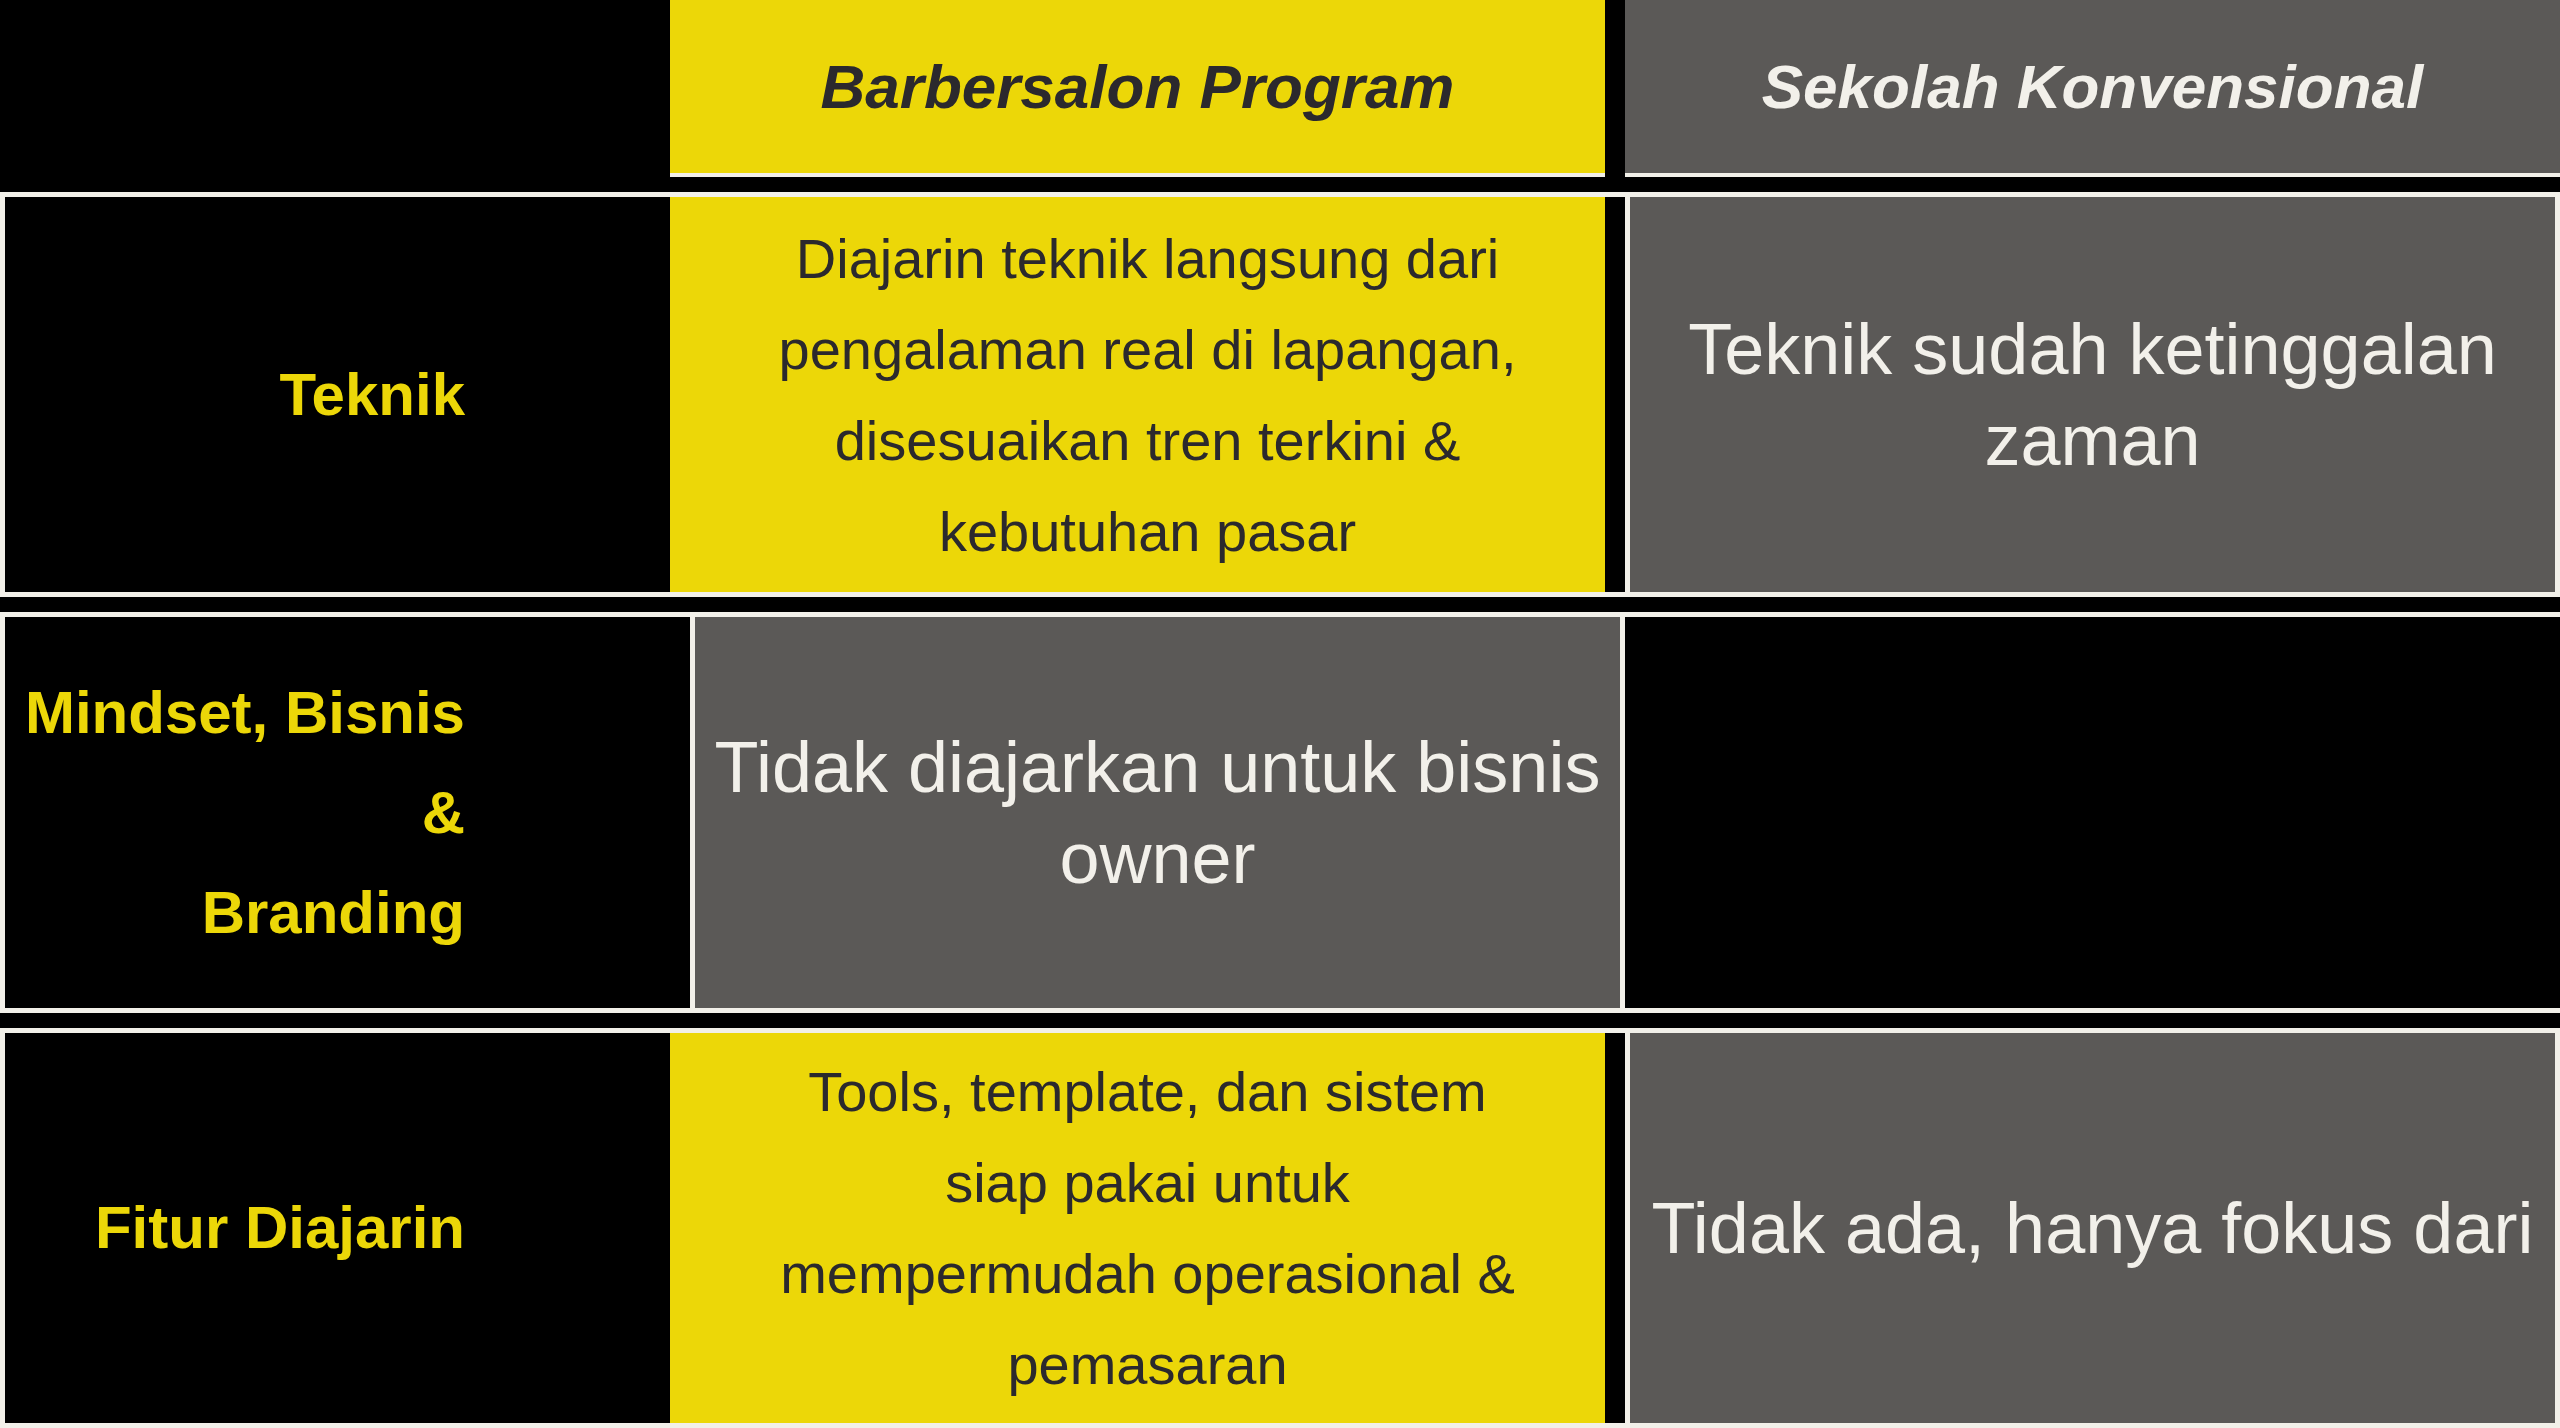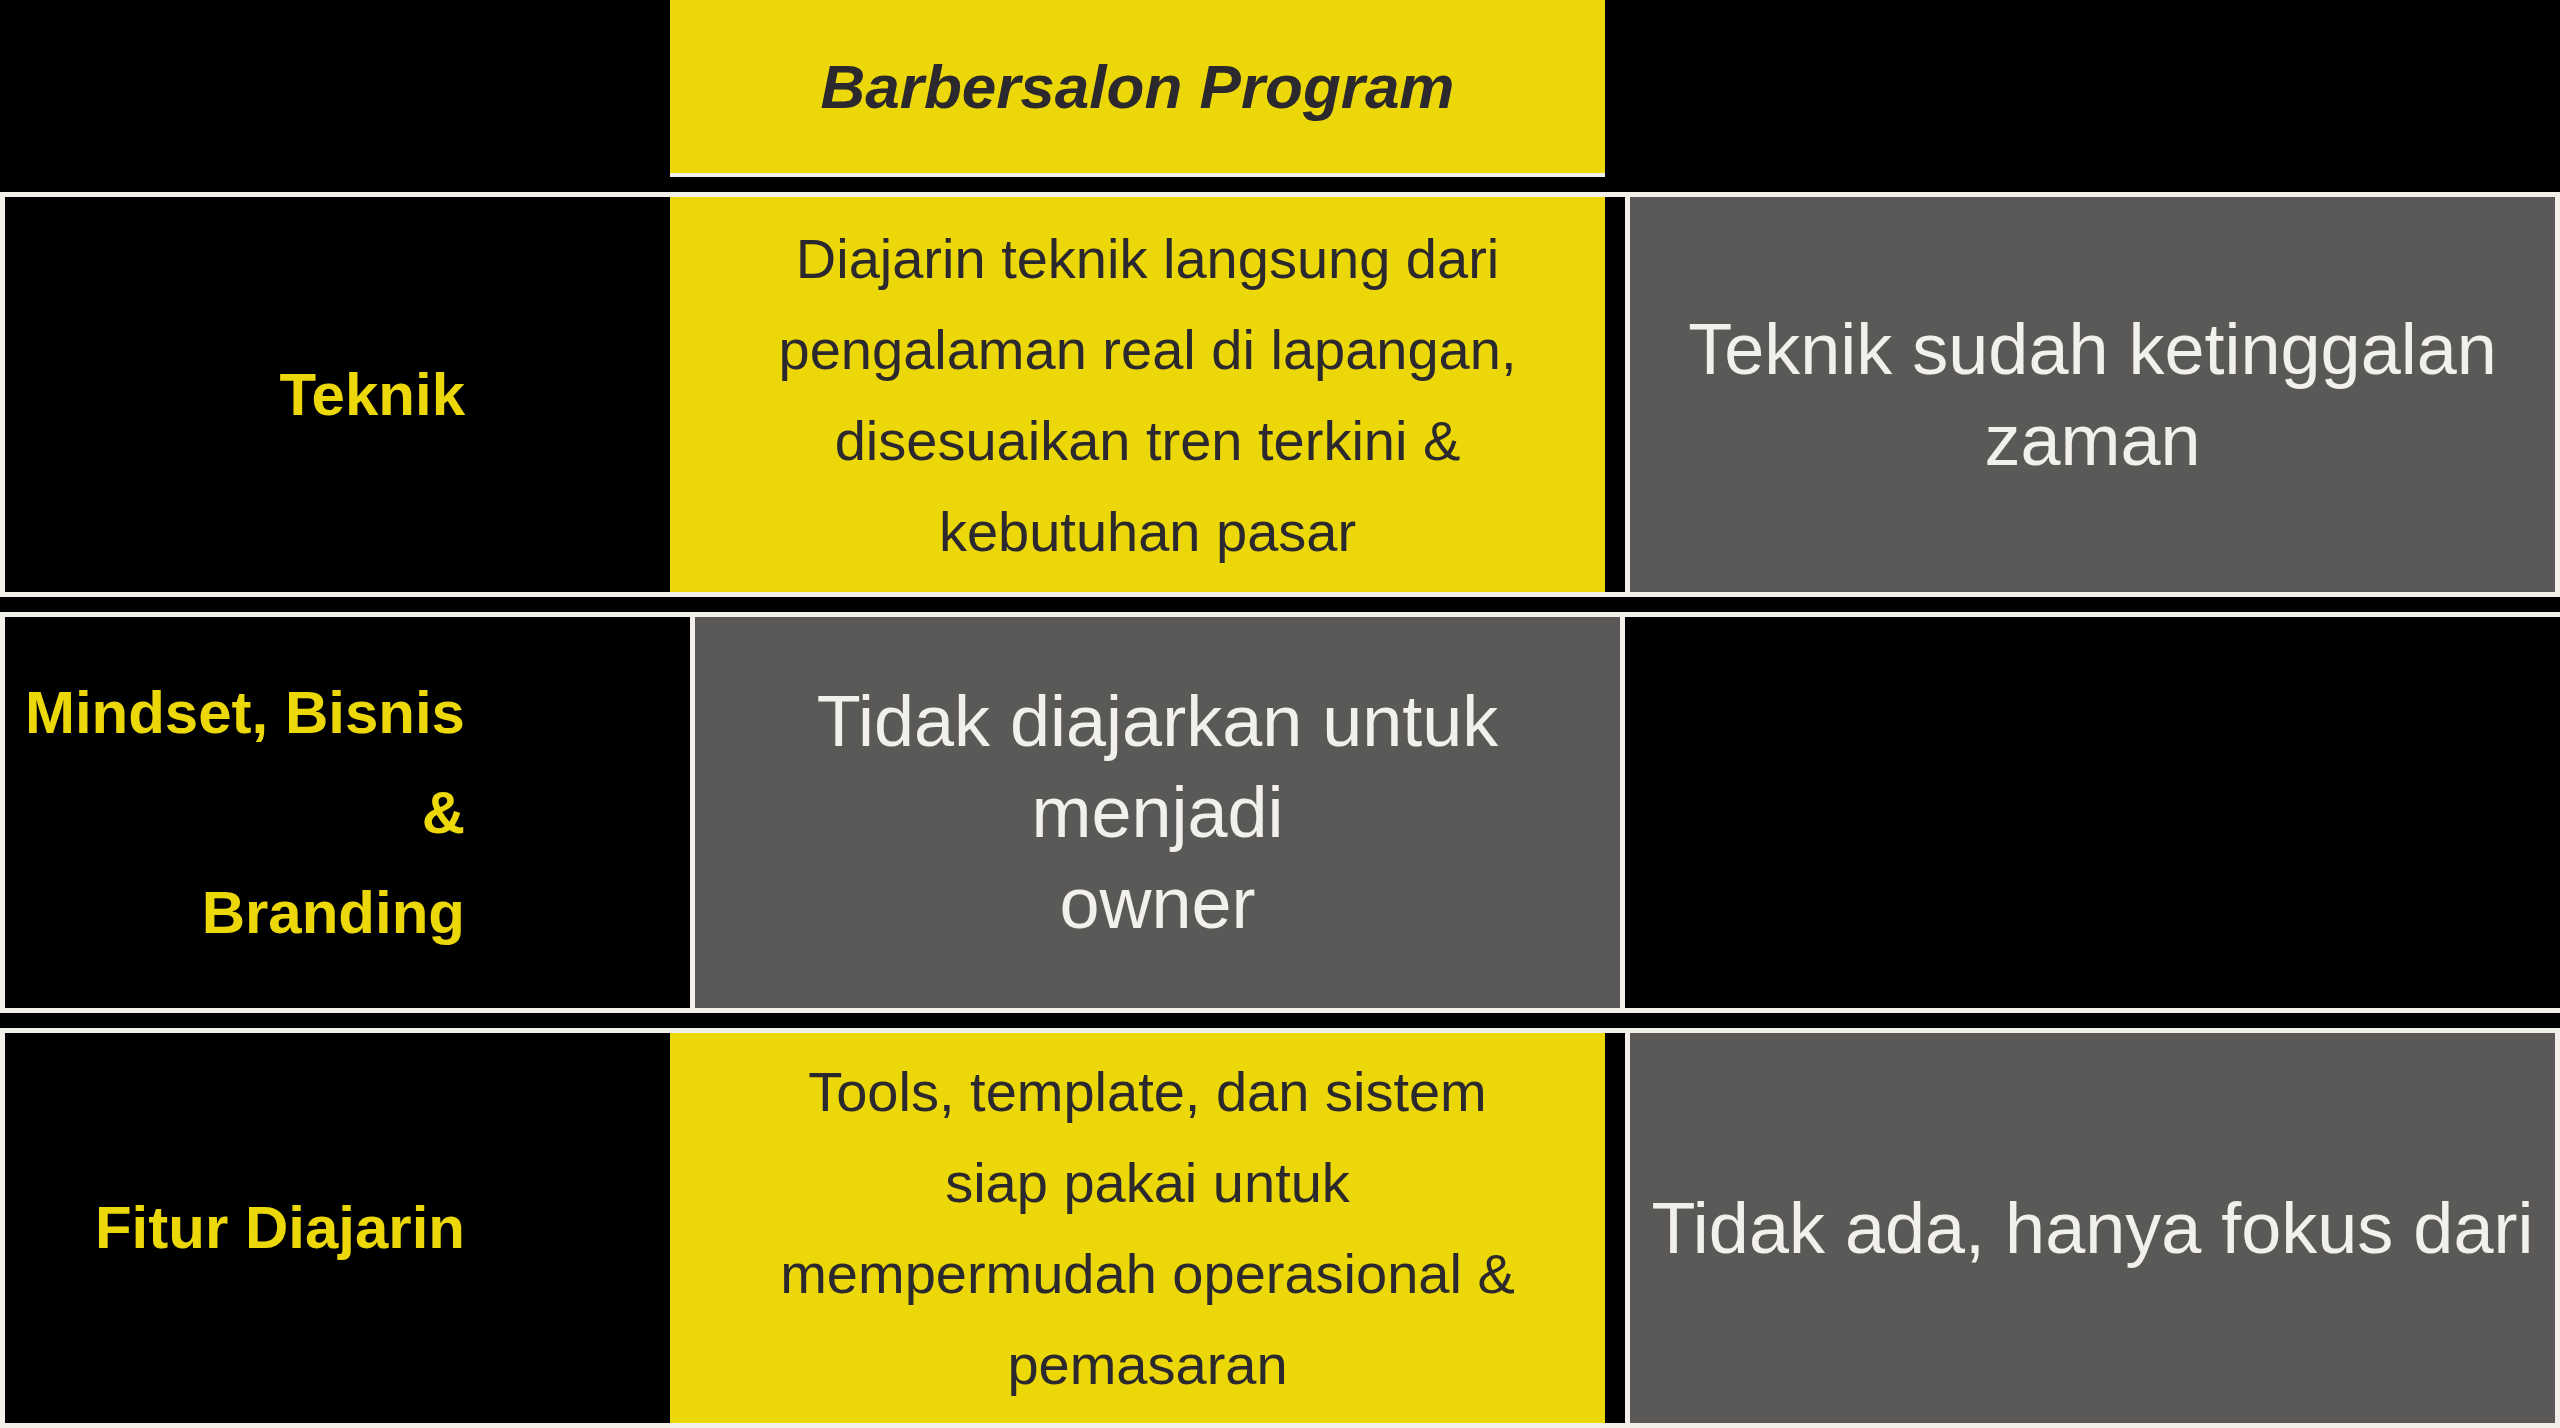--- a/index.html
+++ b/index.html
@@ -88,20 +88,21 @@
 </head>
 <body>
 
 <div class="table">
 
   <div class="header-row">
     <div class="hspacer-1"></div>
     <div class="hgut-1"></div>
     <div class="header-cell header-program">Barbersalon Program</div>
     <div class="hgut-2"></div>
+    <div class="header-cell header-conventional">Sekolah Konvensional</div>
   </div>
 
   <div class="row-gap"></div>
 
   <div class="body-row row-1">
     <div class="label-cell">Teknik</div>
     <div class="gut-1"></div>
     <div class="program-cell">Diajarin teknik langsung dari
 pengalaman real di lapangan,
 disesuaikan tren terkini &amp;
@@ -111,21 +112,21 @@
 zaman</div>
   </div>
 
   <div class="row-gap"></div>
 
   <div class="body-row row-2">
     <div class="label-cell">Mindset, Bisnis &amp;
 Branding</div>
     <div class="gut-1"></div>
     <div class="gut-2"></div>
-    <div class="conventional-cell">Tidak diajarkan untuk menjadi
+    <div class="conventional-cell">Tidak diajarkan untuk bisnis
 owner</div>
   </div>
 
   <div class="row-gap"></div>
 
   <div class="body-row row-3">
     <div class="label-cell">Fitur Diajarin</div>
     <div class="gut-1"></div>
     <div class="program-cell">Tools, template, dan sistem
 siap pakai untuk

